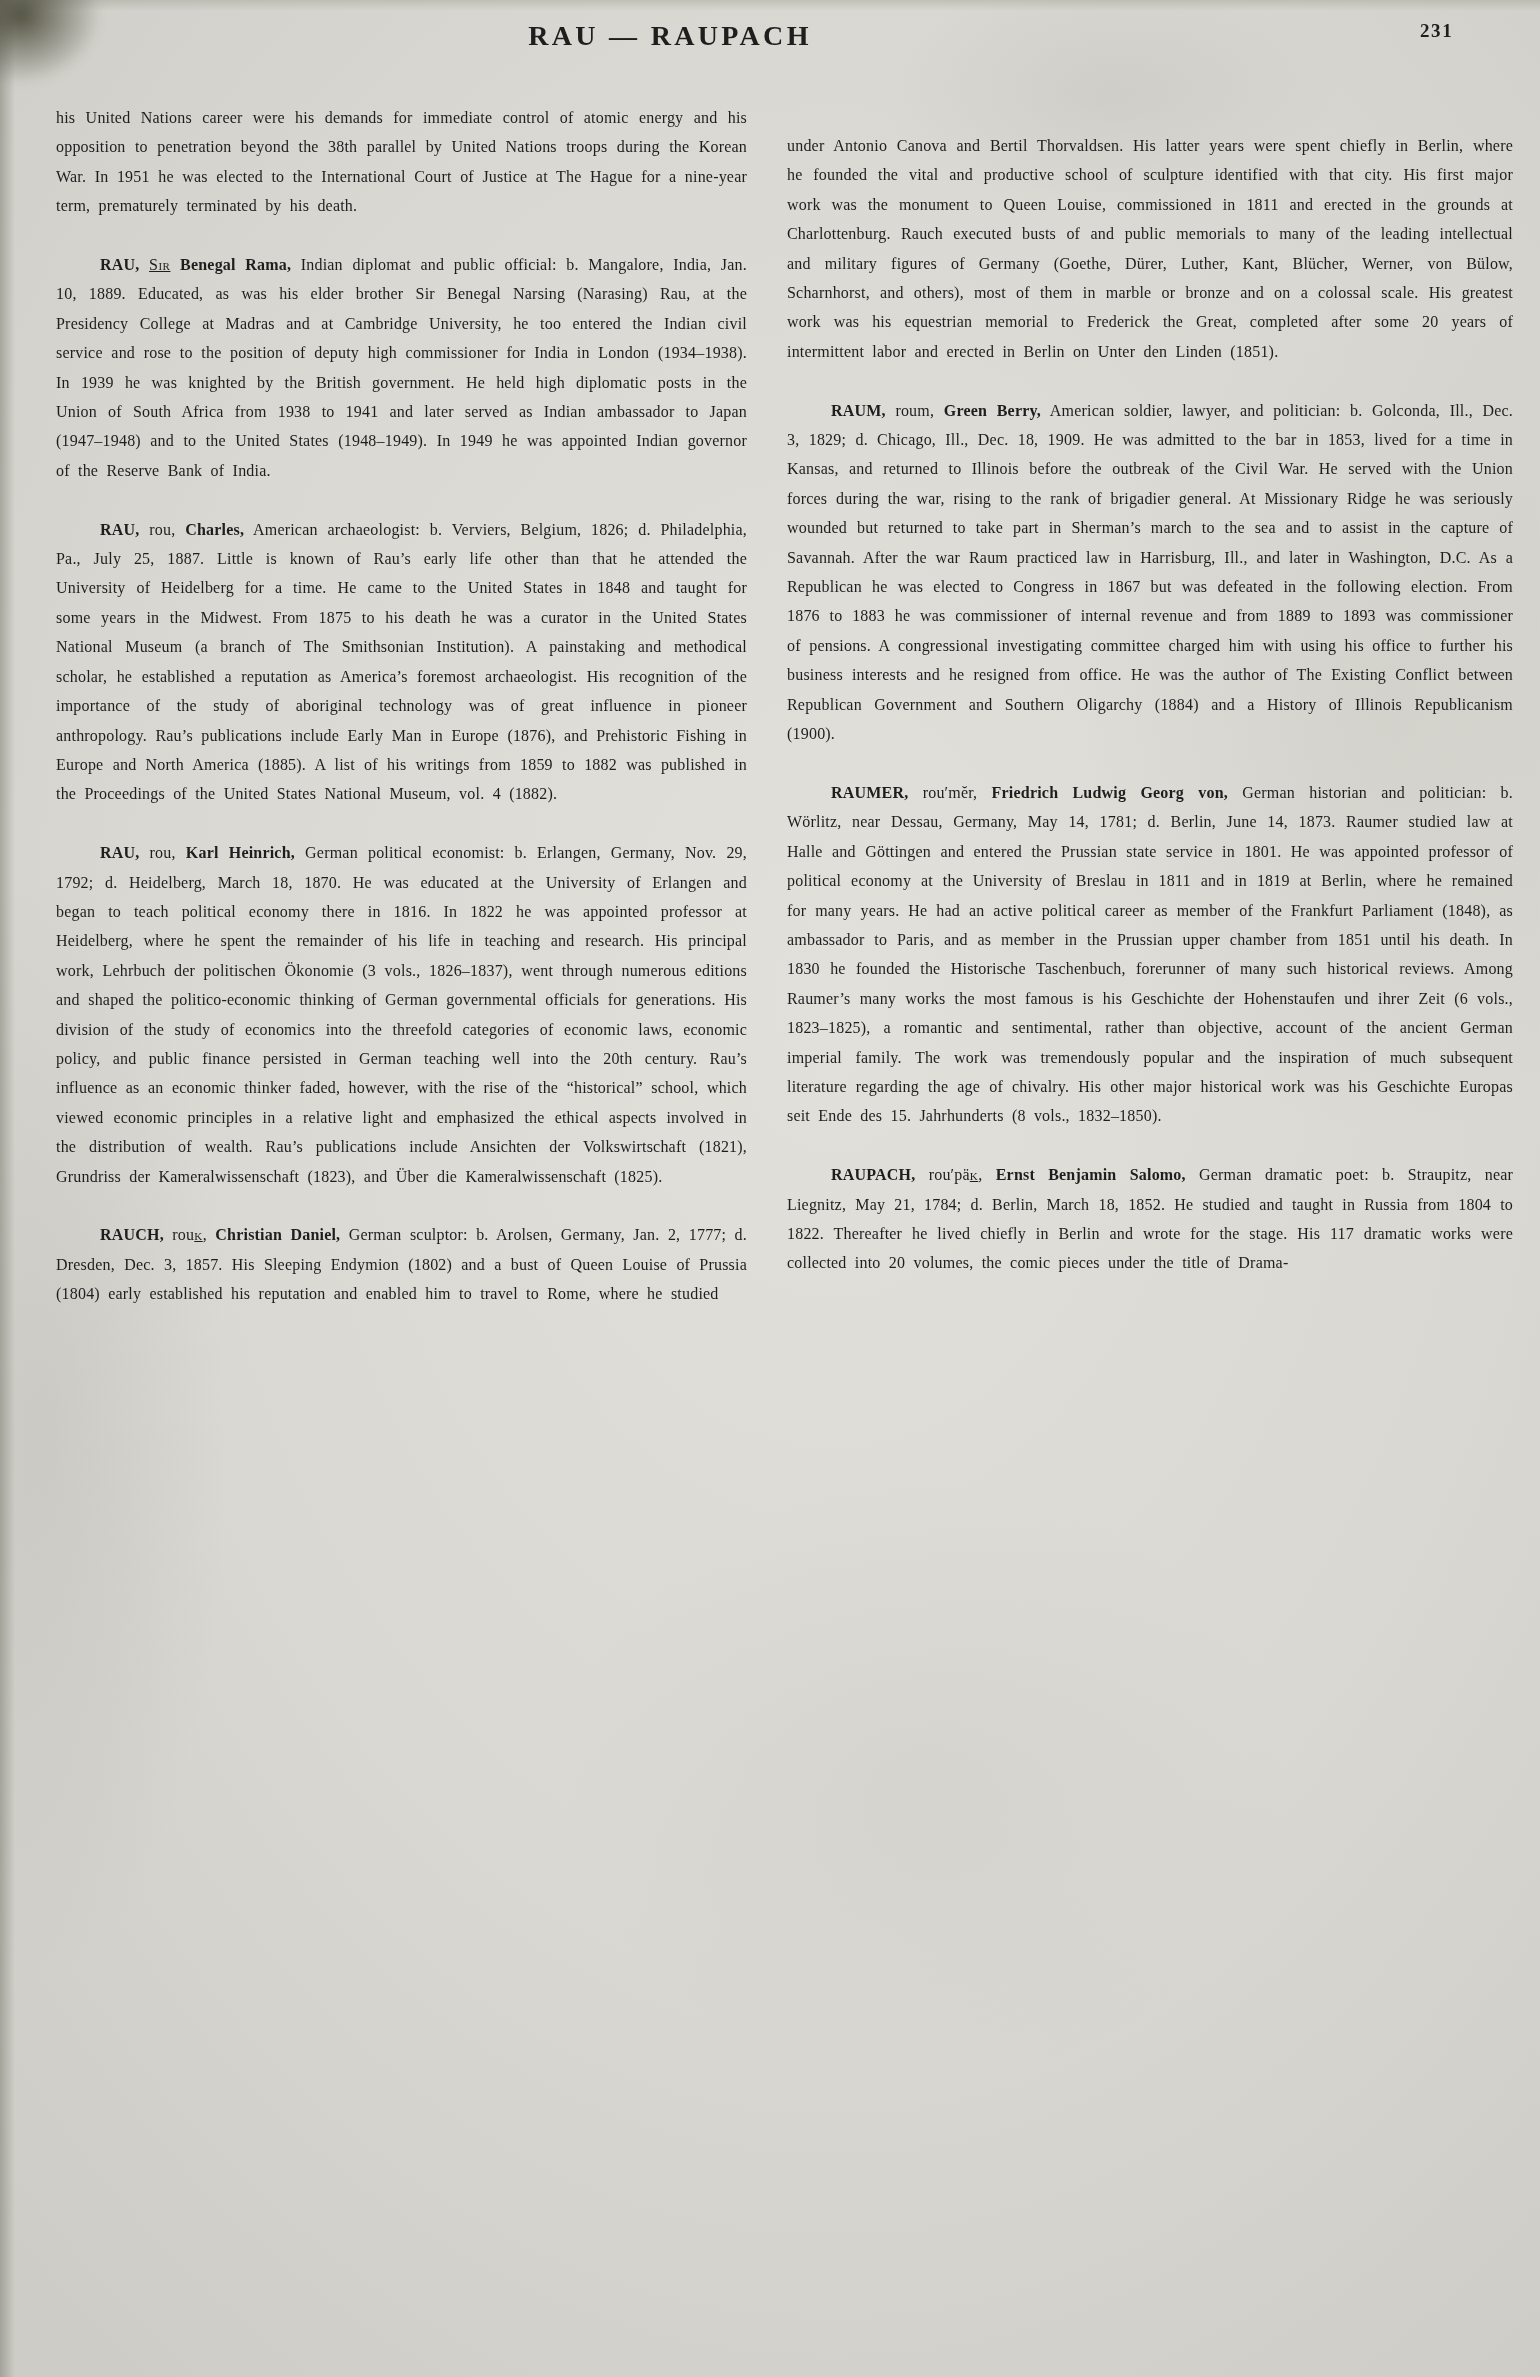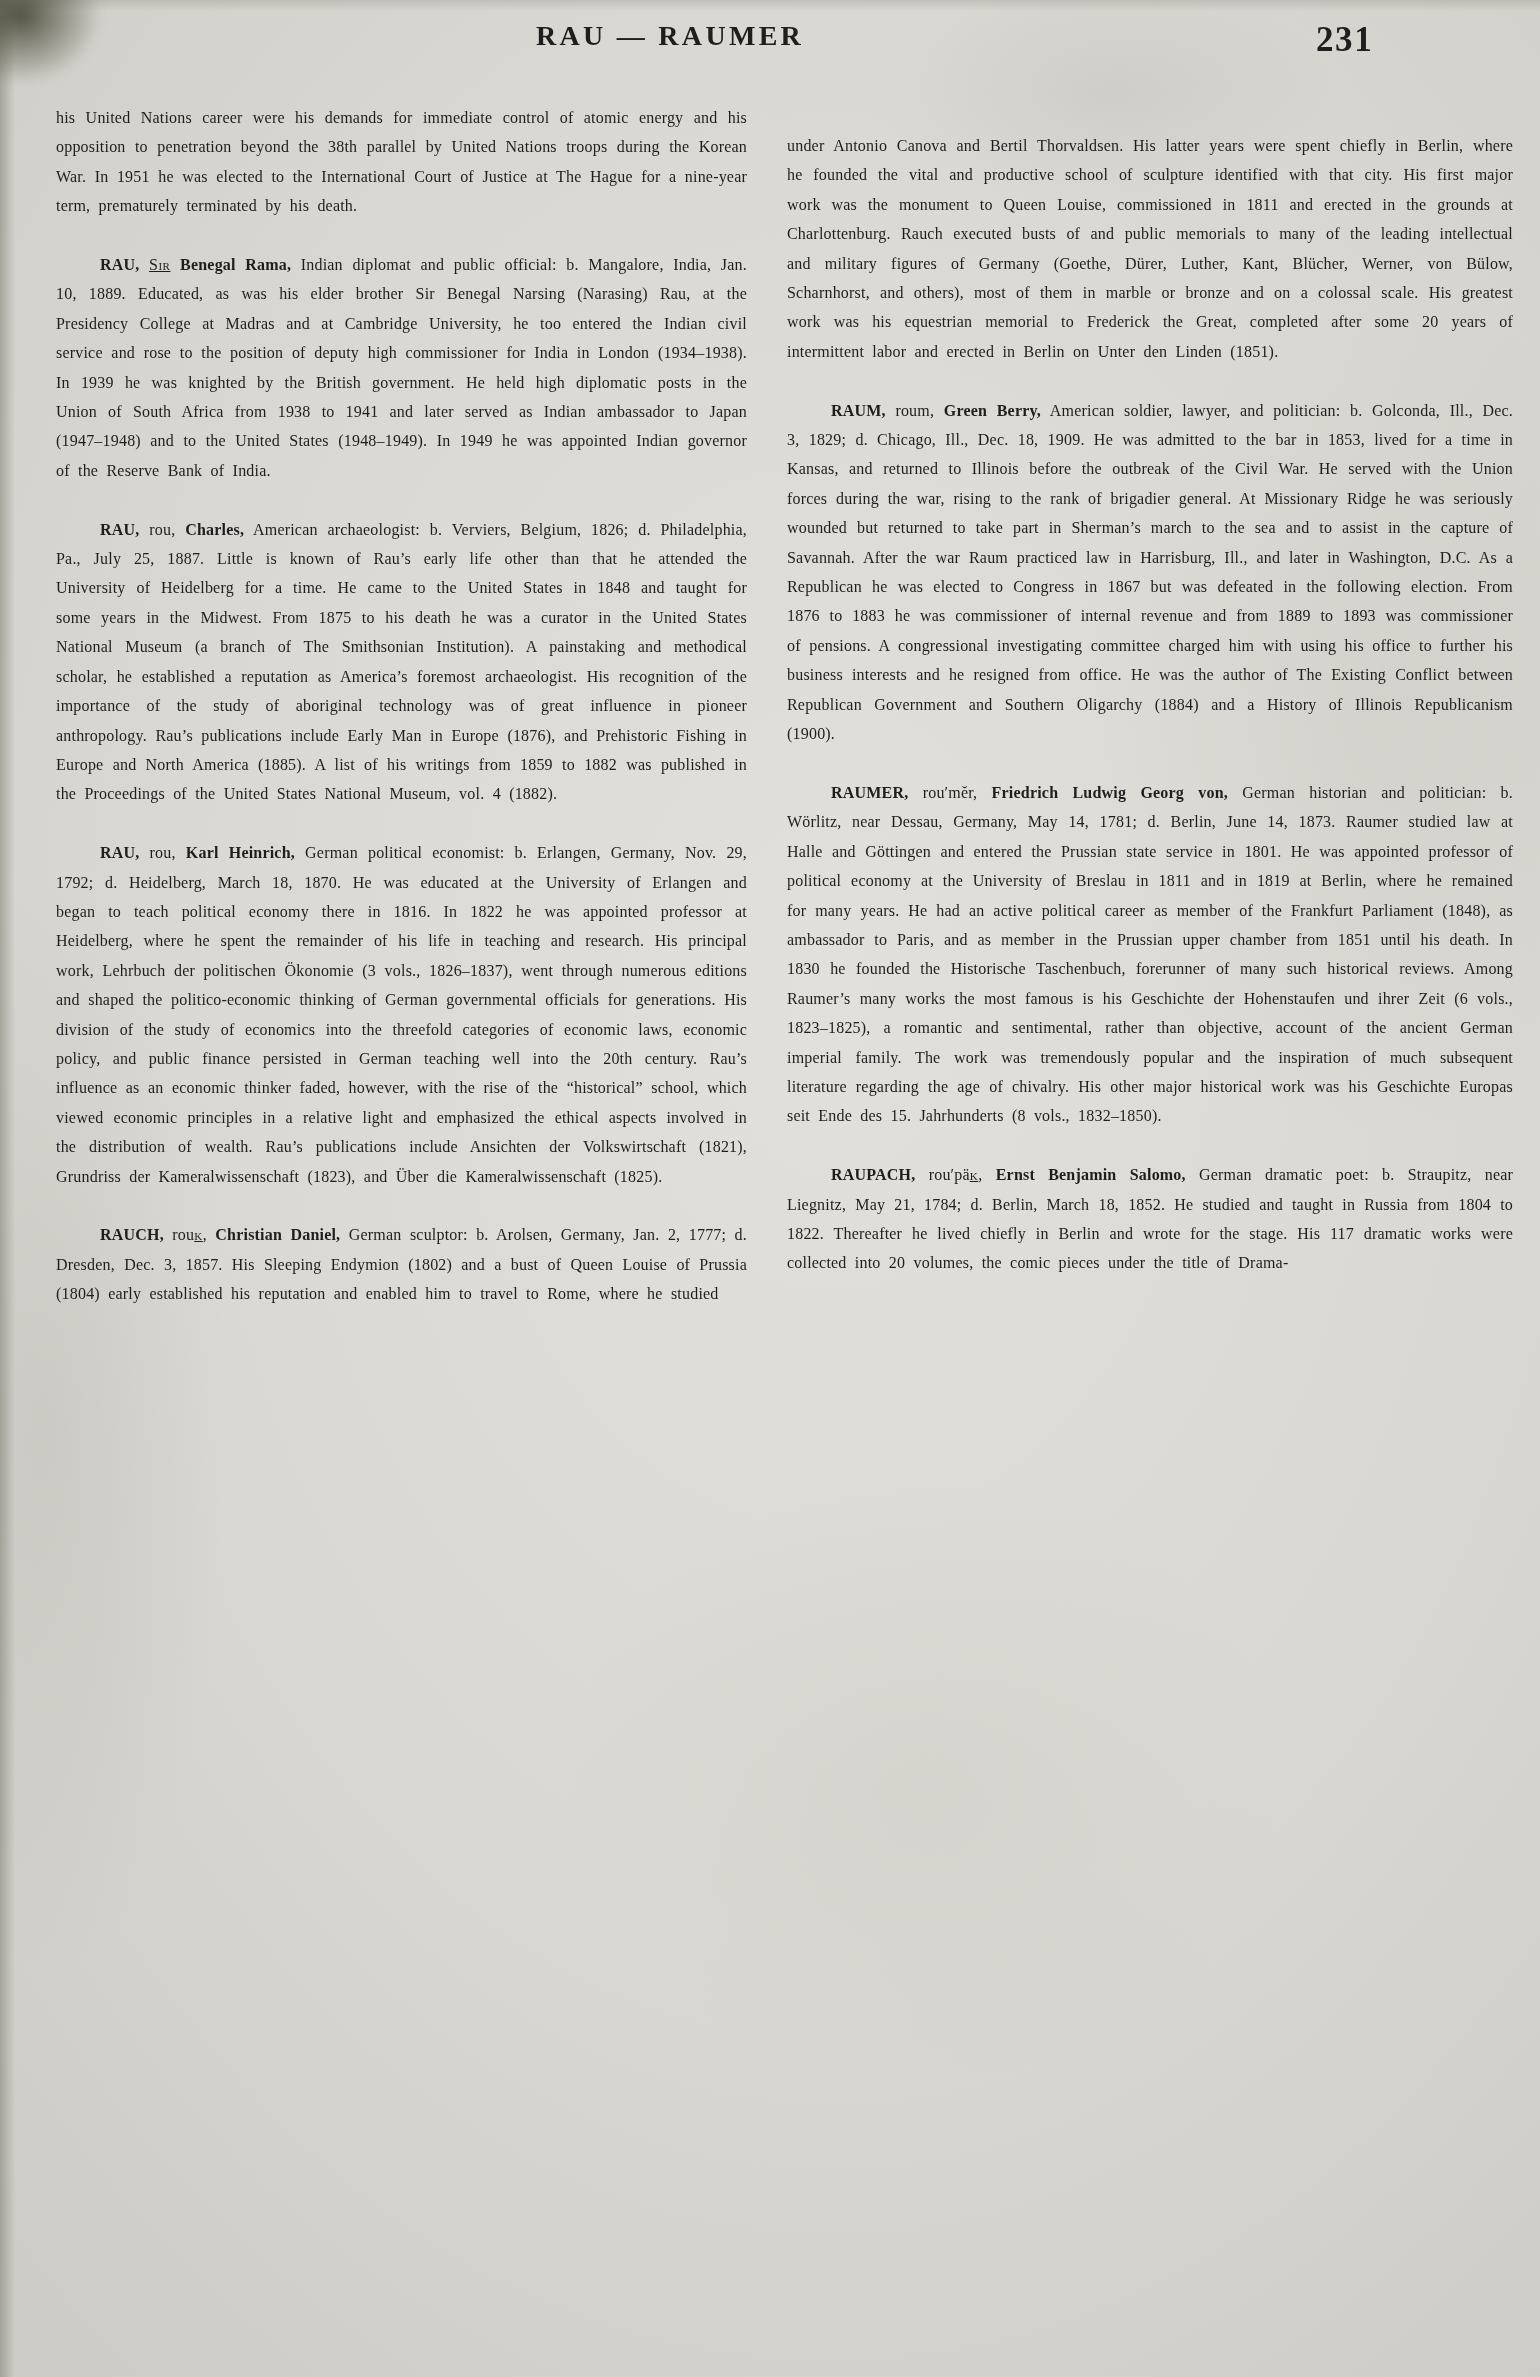--- a/index.html
+++ b/index.html
@@ -43,22 +43,22 @@
       radial-gradient(ellipse 245px 736px at 3% 60%, rgba(110,110,100,0.10), rgba(110,110,100,0) 75%);
   }
   
   .header-title{
     position:absolute;top:19.6px;left:523px;width:294px;
     text-align:center;
     font-size:28px;font-weight:bold;letter-spacing:3.3px;
     white-space:nowrap;
   }
   .page-number{
-    position:absolute;top:19.6px;left:1316px;
-    font-size:35px;font-weight:bold;letter-spacing:1.6px;
+    position:absolute;top:19.6px;left:1420px;
+    font-size:19px;font-weight:bold;letter-spacing:1.6px;
   }
   
   .col{
     position:absolute;top:103px;
     font-size:16px;line-height:29.4px;
     text-align:justify;
     word-spacing:4.1px;letter-spacing:0.2px;
   }
   .col-left{left:56px;width:691px;}
   .col-right{left:787px;width:726px;margin-top:28px;}
@@ -71,21 +71,21 @@
 </style>
 </head>
 <body>
 
 <div class="page">
   <div class="mottle"></div>
   <div class="top-edge-shadow"></div>
   <div class="left-edge-shadow"></div>
   <div class="corner-smudge"></div>
 
-  <div class="header-title">RAU — RAUMER</div>
+  <div class="header-title">RAU — RAUPACH</div>
   <div class="page-number">231</div>
 
   <div class="col col-left">
       <p class="para"><span>his United Nations career were his demands for immediate control of atomic energy and his opposition to penetration beyond the 38th parallel by United Nations troops during the Korean War. In 1951 he was elected to the International Court of Justice at The Hague for a nine-year term, prematurely terminated by his death.</span></p>
       <p class="para indent"><span class="b">RAU, </span><span class="sc">Sir</span><span> </span><span class="b">Benegal Rama,</span><span> Indian diplomat and public official: b. Mangalore, India, Jan. 10, 1889. Educated, as was his elder brother Sir Benegal Narsing (Narasing) Rau, at the Presidency College at Madras and at Cambridge University, he too entered the Indian civil service and rose to the position of deputy high commissioner for India in London (1934–1938). In 1939 he was knighted by the British government. He held high diplomatic posts in the Union of South Africa from 1938 to 1941 and later served as Indian ambassador to Japan (1947–1948) and to the United States (1948–1949). In 1949 he was appointed Indian governor of the Reserve Bank of India.</span></p>
       <p class="para indent"><span class="b">RAU, </span><span>rou, </span><span class="b">Charles,</span><span> American archaeologist: b. Verviers, Belgium, 1826; d. Philadelphia, Pa., July 25, 1887. Little is known of Rau’s early life other than that he attended the University of Heidelberg for a time. He came to the United States in 1848 and taught for some years in the Midwest. From 1875 to his death he was a curator in the United States National Museum (a branch of The Smithsonian Institution). A painstaking and methodical scholar, he established a reputation as America’s foremost archaeologist. His recognition of the importance of the study of aboriginal technology was of great influence in pioneer anthropology. Rau’s publications include </span><span class="i">Early Man in Europe</span><span> (1876), and </span><span class="i">Prehistoric Fishing in Europe and North America</span><span> (1885). A list of his writings from 1859 to 1882 was published in the </span><span class="i">Proceedings of the United States National Museum,</span><span> vol. 4 (1882).</span></p>
       <p class="para indent"><span class="b">RAU, </span><span>rou, </span><span class="b">Karl Heinrich,</span><span> German political economist: b. Erlangen, Germany, Nov. 29, 1792; d. Heidelberg, March 18, 1870. He was educated at the University of Erlangen and began to teach political economy there in 1816. In 1822 he was appointed professor at Heidelberg, where he spent the remainder of his life in teaching and research. His principal work, </span><span class="i">Lehrbuch der politischen Ökonomie</span><span> (3 vols., 1826–1837), went through numerous editions and shaped the politico-economic thinking of German governmental officials for generations. His division of the study of economics into the threefold categories of economic laws, economic policy, and public finance persisted in German teaching well into the 20th century. Rau’s influence as an economic thinker faded, however, with the rise of the “historical” school, which viewed economic principles in a relative light and emphasized the ethical aspects involved in the distribution of wealth. Rau’s publications include </span><span class="i">Ansichten der Volkswirtschaft</span><span> (1821), </span><span class="i">Grundriss der Kameralwissenschaft</span><span> (1823), and </span><span class="i">Über die Kameralwissenschaft</span><span> (1825).</span></p>
       <p class="para indent"><span class="b">RAUCH, </span><span>rou</span><span class="sc">k</span><span>, </span><span class="b">Christian Daniel,</span><span> German sculptor: b. Arolsen, Germany, Jan. 2, 1777; d. Dresden, Dec. 3, 1857. His </span><span class="i">Sleeping Endymion</span><span> (1802) and a bust of Queen Louise of Prussia (1804) early established his reputation and enabled him to travel to Rome, where he studied</span></p>
     </div>
   <div class="col col-right">

